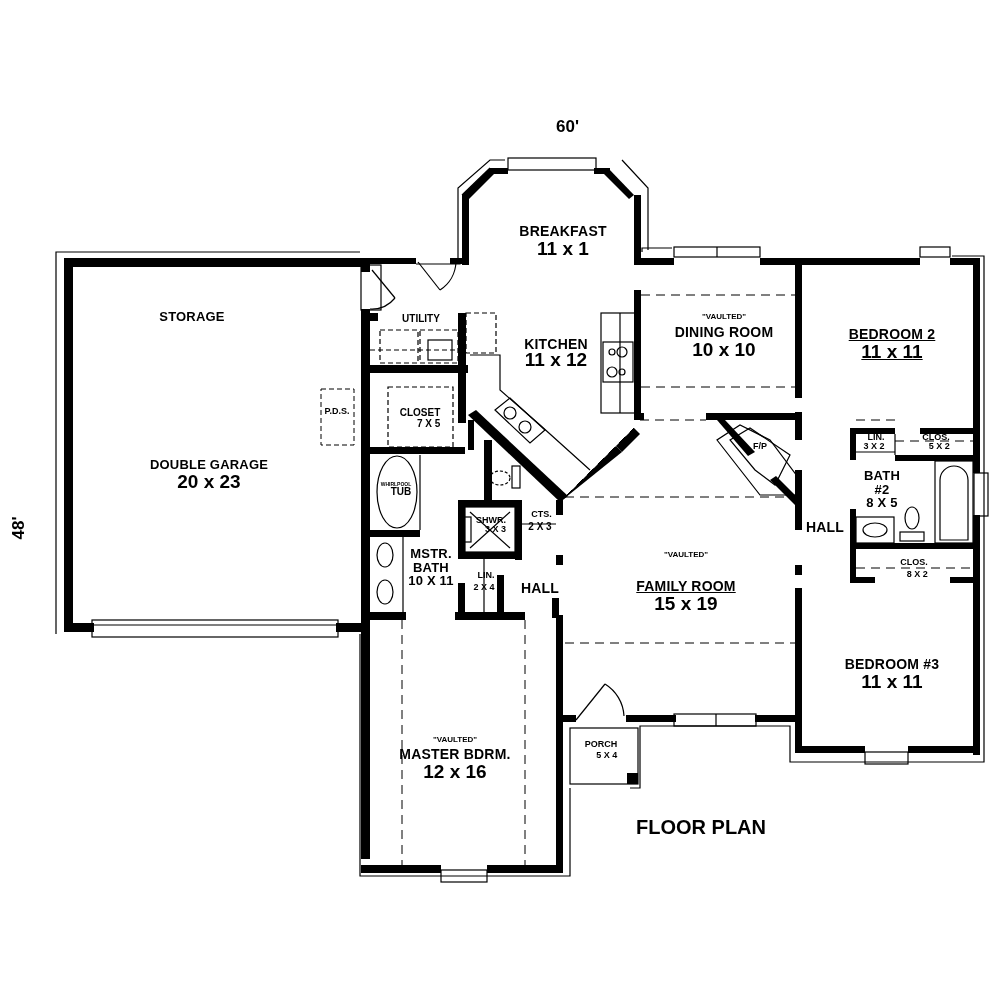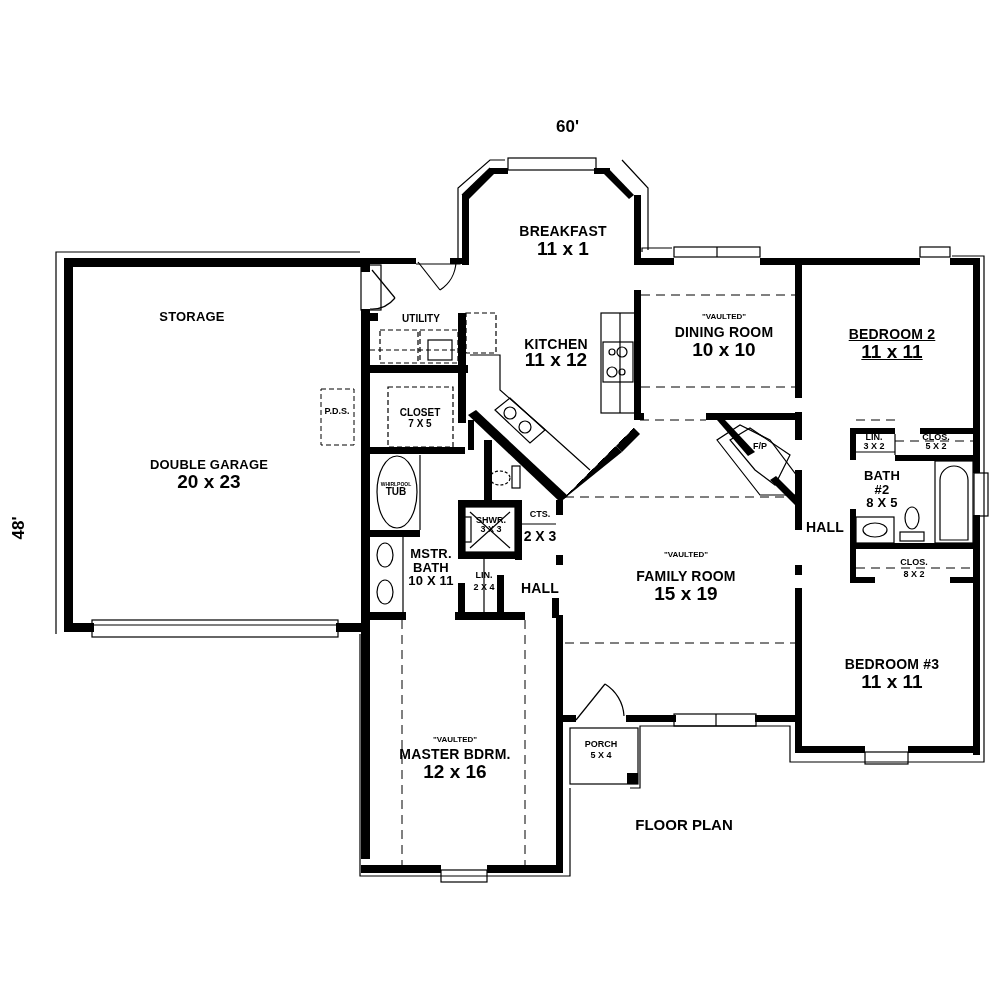--- a/index.html
+++ b/index.html
@@ -1,24 +1,24 @@
 <!DOCTYPE html>
 <html><head>
 <meta charset="utf-8">
 <style>
   html, body { margin: 0; padding: 0; background: #ffffff; }
   body { width: 1000px; height: 1000px; position: relative; overflow: hidden; font-family: "Liberation Sans", sans-serif; }
   #plan { position: absolute; left: 0; top: 0; width: 1000px; height: 1000px; }
   .lbl { position: absolute; font-family: "Liberation Sans", sans-serif; font-weight: bold; color: #000; text-align: center; line-height: 1.05; white-space: nowrap; transform: translateX(-50%); }
   .name { font-size: 14px; letter-spacing: 0.2px; }
   .dims { font-size: 19px; }
-  .sm { font-size: 10px; }
+  .sm { font-size: 10px; text-align: right; }
   .xs { font-size: 7px; }
   .tag { font-size: 8px; }
-  .title { font-size: 15px; }
+  .title { font-size: 20px; margin-left: 17px; }
   .dimension { position: absolute; font-size: 17px; font-weight: bold; }
 </style>
 </head>
 <body>
 
 <svg id="plan" viewBox="0 0 1000 1000" xmlns="http://www.w3.org/2000/svg">
 
   <g fill="none" stroke="#000" stroke-width="1.2">
     <polyline points="56,634 56,252 360,252"></polyline>
     <polyline points="360,634 360,876 570,876 570,788"></polyline>
@@ -257,41 +257,41 @@
   <div class="sm">TUB</div>
 </div>
 
 <div class="lbl" style="left:491px; top:516px;">
   <div class="sm" style="font-size:9px;">SHWR.</div>
   <div class="sm" style="font-size:9px;">3 X 3</div>
 </div>
 
 <div class="lbl" style="left:540px; top:510px;">
   <div class="sm" style="font-size:9px;">CTS.</div>
-  <div class="sm" style="font-size:14px; margin-top:10px;">2 X 3</div>
+  <div class="sm" style="font-size:10px; margin-top:3px;">2 X 3</div>
 </div>
 
 <div class="lbl" style="left:431px; top:547px;">
   <div class="name" style="font-size:13px;">MSTR.</div>
   <div class="name" style="font-size:13px;">BATH</div>
   <div class="name" style="font-size:13px;">10 X 11</div>
 </div>
 
 <div class="lbl" style="left:484px; top:571px;">
   <div class="sm" style="font-size:9px;">LIN.</div>
   <div class="sm" style="font-size:9px; margin-top:3px;">2 X 4</div>
 </div>
 
 <div class="lbl" style="left:540px; top:581px;">
   <div class="name">HALL</div>
 </div>
 
 <div class="lbl" style="left:686px; top:551px;">
   <div class="tag">"VAULTED"</div>
-  <div class="name" style="margin-top:10px;">FAMILY ROOM</div>
+  <div class="name" style="margin-top:20px;text-decoration:underline;">FAMILY ROOM</div>
   <div class="dims">15 x 19</div>
 </div>
 
 <div class="lbl" style="left:760px; top:442px;">
   <div class="sm" style="font-size:9px;">F/P</div>
 </div>
 
 <div class="lbl" style="left:874px; top:433px;">
   <div class="sm" style="font-size:9px;">LIN.</div>
   <div class="sm" style="font-size:9px;">3 X 2</div>

